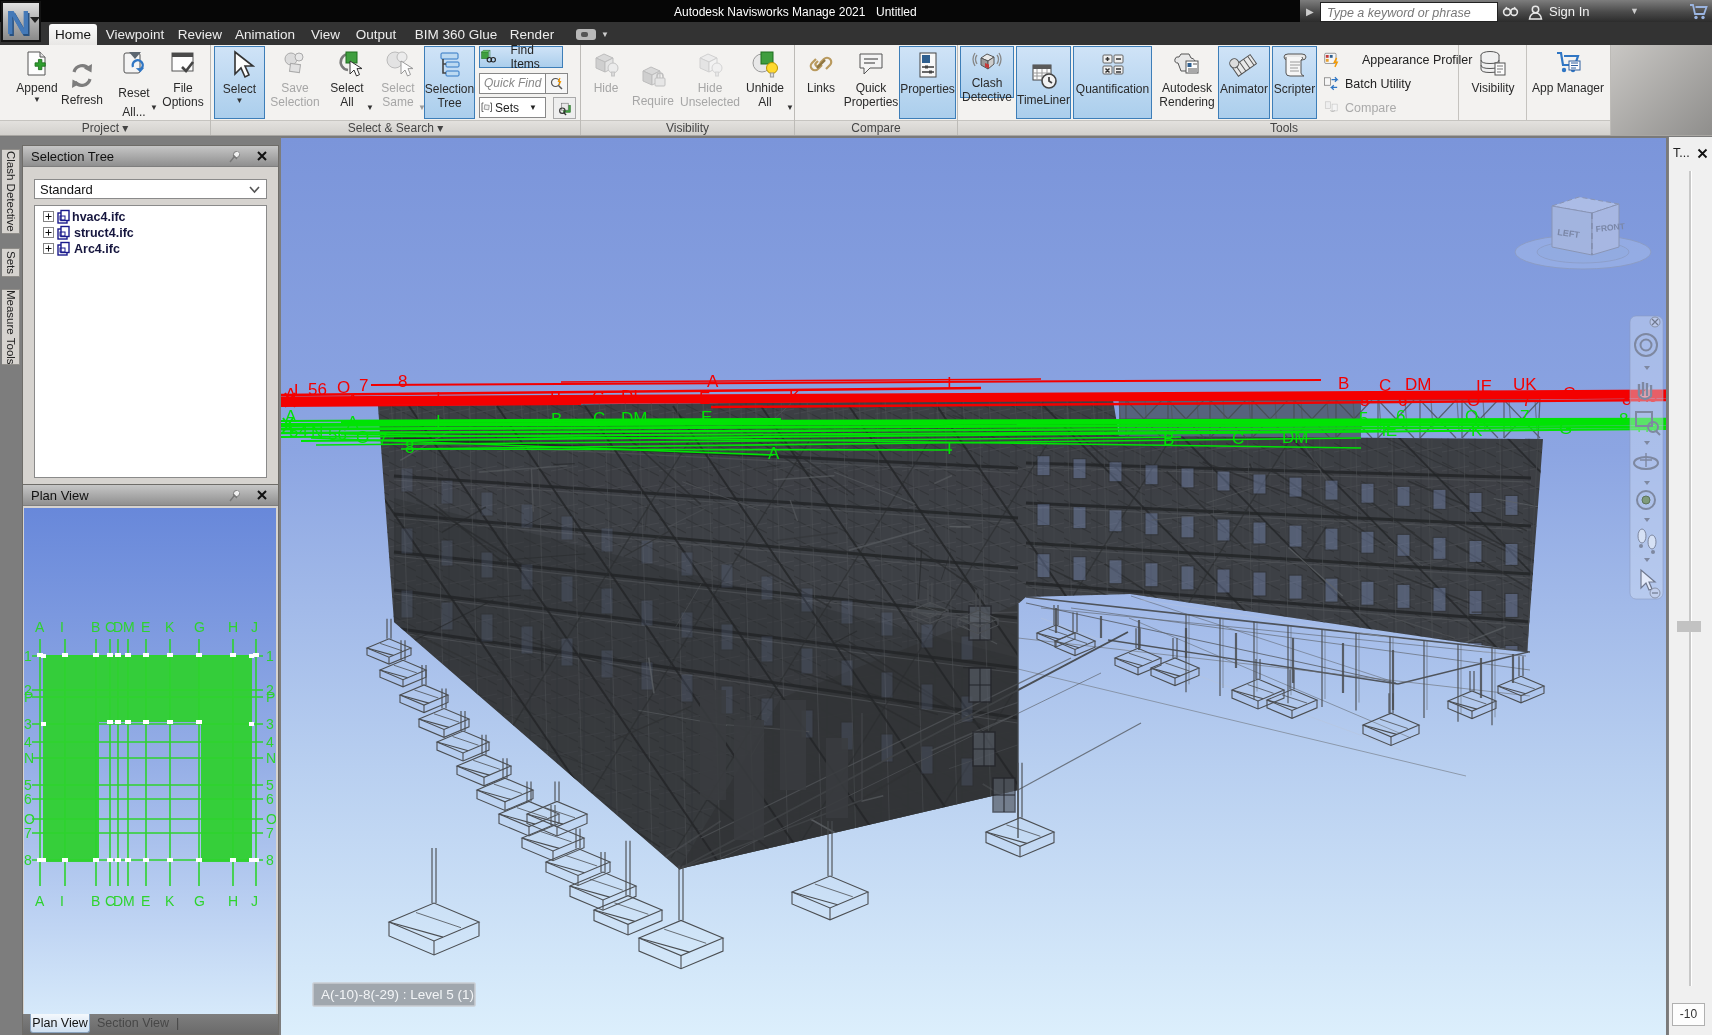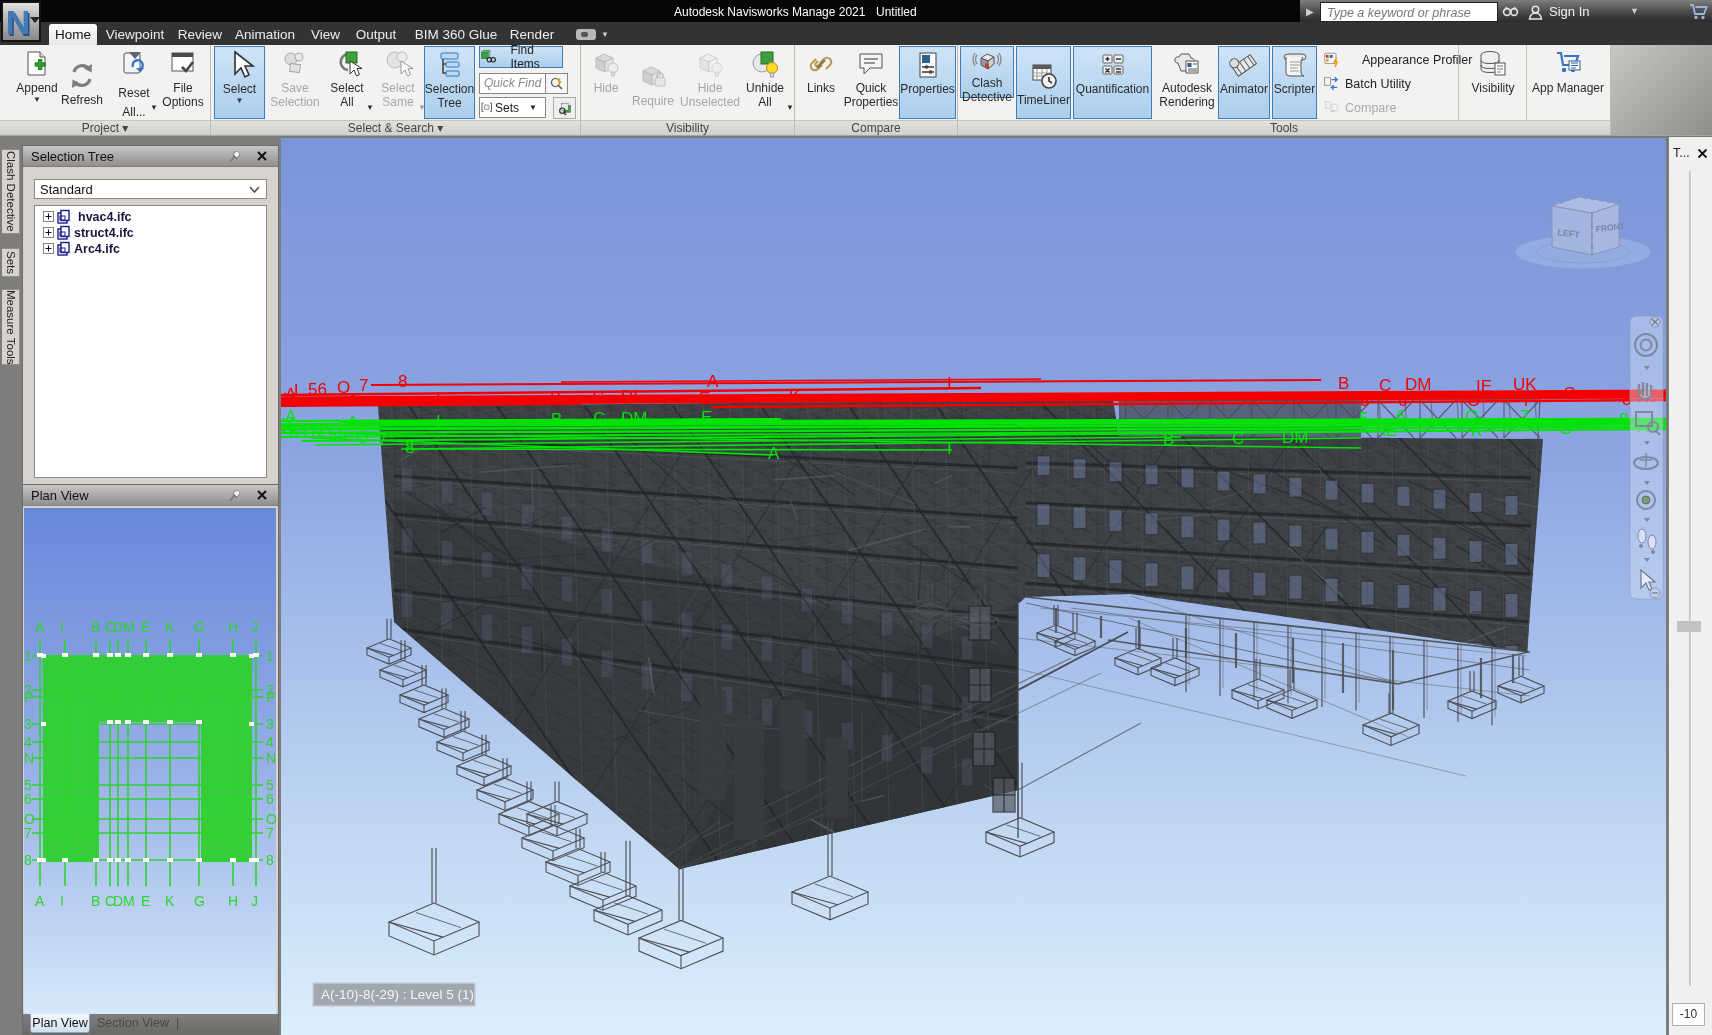--- a/index.html
+++ b/index.html
@@ -421,21 +421,21 @@
           <svg width="11" height="11" viewBox="0 0 11 11">
             <rect x="0.5" y="0.5" width="10" height="10" fill="#fff" stroke="#848484"></rect>
             <line x1="2.5" y1="5.5" x2="8.5" y2="5.5" stroke="#111"></line>
             <line x1="5.5" y1="2.5" x2="5.5" y2="8.5" stroke="#111"></line>
           </svg>
           <svg width="15" height="15" viewBox="0 0 15 15" style="margin-left:2px">
             <rect x="2" y="4" width="9" height="10" fill="#fff" stroke="#1a1a8c" stroke-width="1.4"></rect>
             <rect x="5" y="1.5" width="8" height="10" fill="#fff" stroke="#1a1a8c" stroke-width="1.4"></rect>
             <rect x="4" y="7" width="5" height="4" fill="none" stroke="#1a1a8c"></rect>
           </svg>
-          <span style="font-size:12.5px;font-weight:bold;color:#16163e;margin-left:7px">hvac4.ifc</span>
+          <span style="font-size:12.5px;font-weight:bold;color:#16163e;margin-left:1px">hvac4.ifc</span>
         </div>
         <div style="position:absolute;left:8px;top:19px;display:flex;align-items:center">
           <svg width="11" height="11" viewBox="0 0 11 11">
             <rect x="0.5" y="0.5" width="10" height="10" fill="#fff" stroke="#848484"></rect>
             <line x1="2.5" y1="5.5" x2="8.5" y2="5.5" stroke="#111"></line>
             <line x1="5.5" y1="2.5" x2="5.5" y2="8.5" stroke="#111"></line>
           </svg>
           <svg width="15" height="15" viewBox="0 0 15 15" style="margin-left:2px">
             <rect x="2" y="4" width="9" height="10" fill="#fff" stroke="#1a1a8c" stroke-width="1.4"></rect>
             <rect x="5" y="1.5" width="8" height="10" fill="#fff" stroke="#1a1a8c" stroke-width="1.4"></rect>

